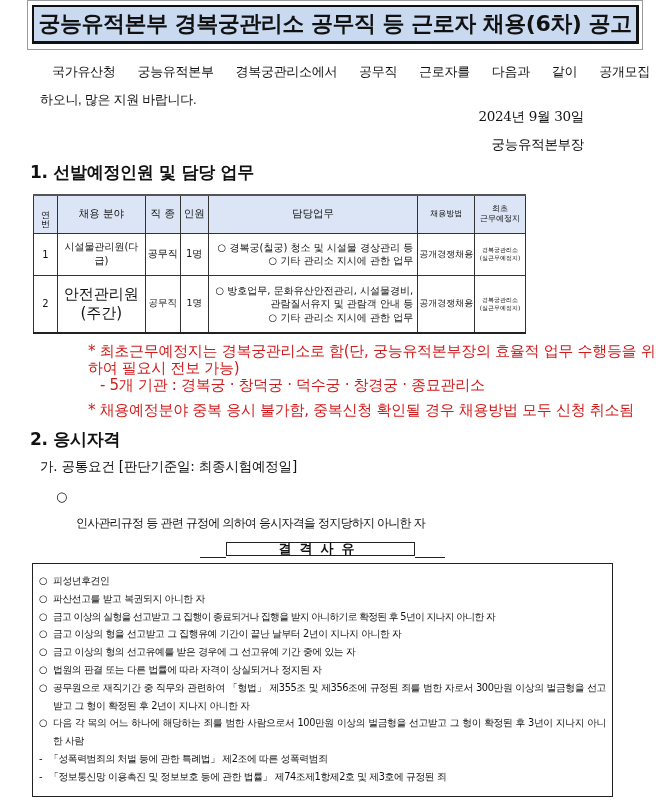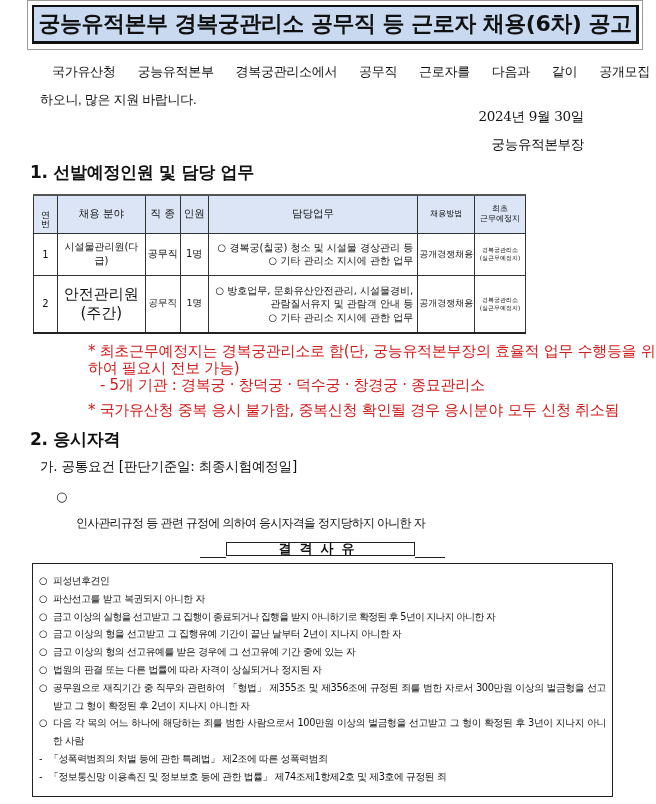--- a/index.html
+++ b/index.html
@@ -132,21 +132,21 @@
         <div>경복궁관리소</div>
         <div>(실근무예정지)</div>
       </td>
     </tr>
   </tbody>
 </table>
 
 <div class="notes">
   <div>* 최초근무예정지는 경복궁관리소로 함(단, 궁능유적본부장의 효율적 업무 수행등을 위하여 필요시 전보 가능)</div>
   <div class="sub">- 5개 기관 : 경복궁 · 창덕궁 · 덕수궁 · 창경궁 · 종묘관리소</div>
-  <div class="gap">* 국가유산청 중복 응시 불가함, 중복신청 확인될 경우 응시분야 모두 신청 취소됨</div>
+  <div class="gap">* 채용예정분야 중복 응시 불가함, 중복신청 확인될 경우 채용방법 모두 신청 취소됨</div>
 </div>
 
 <div class="h1 s2">2. 응시자격</div>
 
 <div class="subheading subhead">
   <span>가. 공통요건 </span><b>[판단기준일: 최종시험예정일]</b>
 </div>
 
 <div class="bullet-main">
   <div class="line1">

